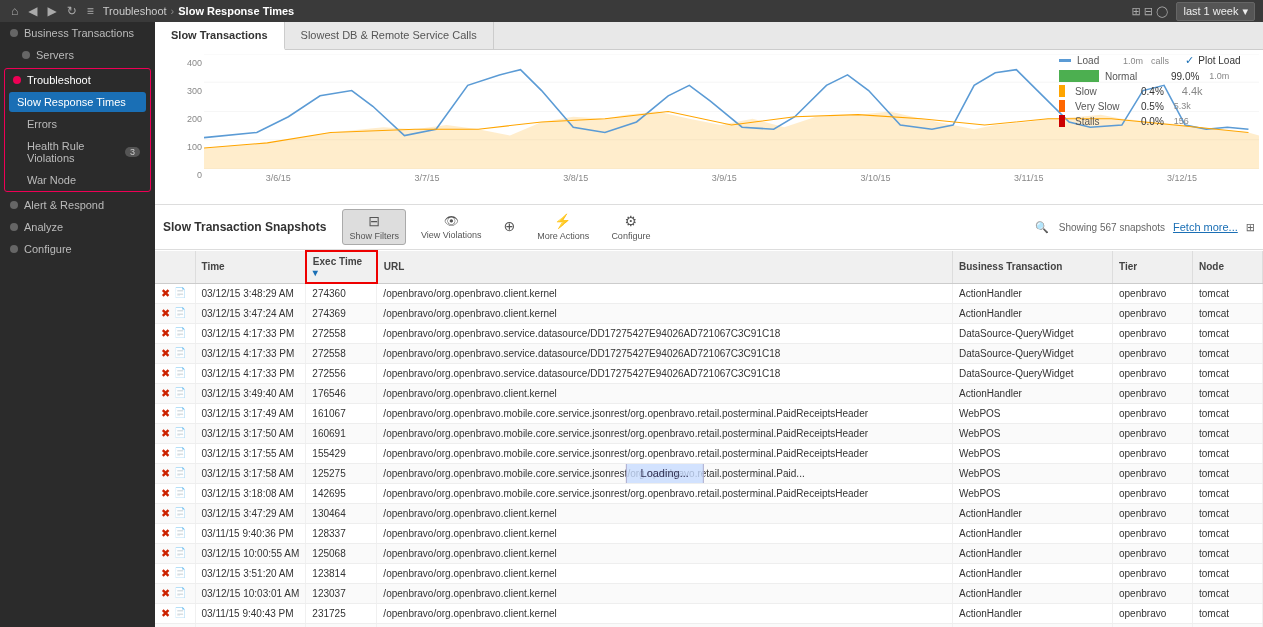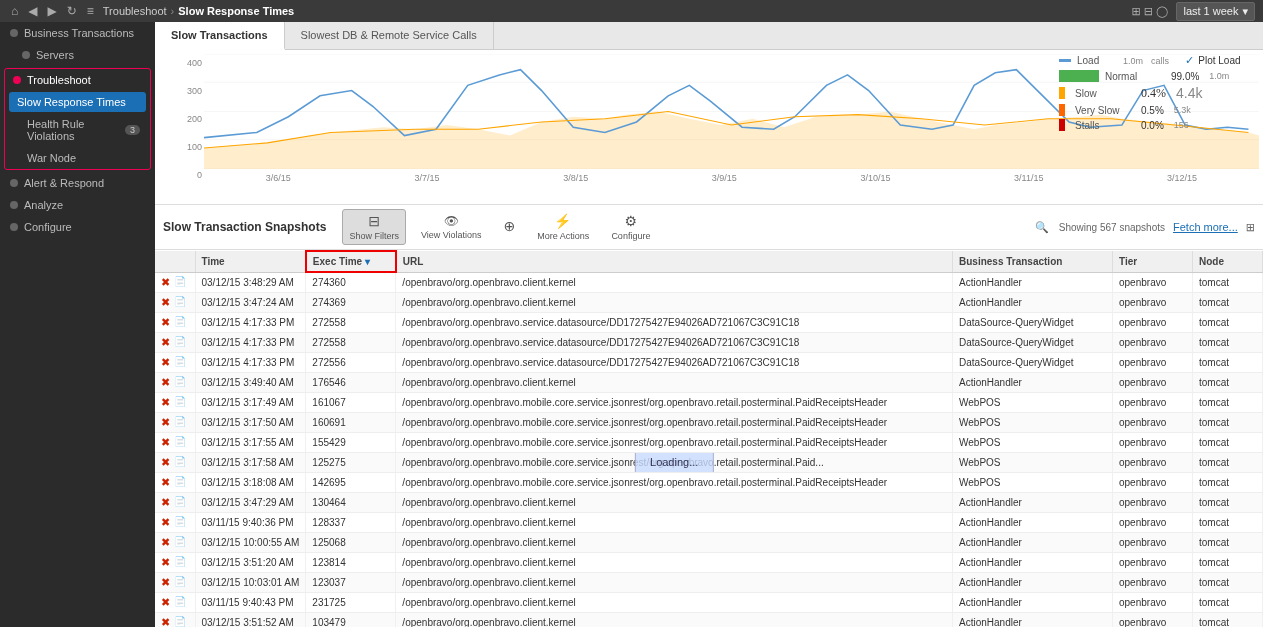--- a/index.html
+++ b/index.html
@@ -241,21 +241,21 @@
       text-overflow: ellipsis;
       max-width: 200px;
       color: #333;
     }
     .td-url { max-width: 600px; color: #333; margin-left: 40px; }
     .td-bt { color: #1a6fb5; cursor: pointer; }
     .td-tier { color: #1a6fb5; cursor: pointer; }
     .td-node { color: #1a6fb5; cursor: pointer; }
     .col-actions { width: 40px; }
     .col-time { width: 110px; }
-    .col-exec { width: 90px; }
+    .col-exec { width: 71px; }
     .col-url { }
     .col-bt { width: 160px; }
     .col-tier { width: 80px; }
     .col-node { width: 70px; }
     .sort-indicator { color: #1a6fb5; }
     .col-exec-header {
       border: 2px solid #e00 !important;
     }
     .row-icon { color: #cc2200; font-size: 11px; margin-right: 2px; }
     .row-icon-doc { color: #888; font-size: 10px; }
@@ -314,20 +314,23 @@
         <span>Servers</span>
       </div>
 
       <div class="troubleshoot-box">
         <div class="troubleshoot-label">
           <span class="sidebar-dot dot-red"></span>
           <span>Troubleshoot</span>
         </div>
         <div class="sidebar-item selected-child">
           <span>Slow Response Times</span>
+        </div>
+        <div class="sidebar-item sidebar-child">
+          <span>Errors</span>
         </div>
         <div class="sidebar-item sidebar-child">
           <span>Health Rule Violations</span>
           <span class="sidebar-badge">3</span>
         </div>
         <div class="sidebar-item sidebar-child">
           <span>War Node</span>
         </div>
       </div>
 
@@ -400,22 +403,22 @@
             </div>
             <div class="legend-row">
               <span style="width:40px;height:12px;background:#4caf50;display:inline-block;"></span>
               <span style="color:#555;min-width:60px;">Normal</span>
               <span style="color:#333;font-size:10px;">99.0%</span>
               <span style="color:#888;font-size:9px;margin-left:4px;">1.0m</span>
             </div>
             <div class="legend-row">
               <span style="width:6px;height:12px;background:#ffa500;display:inline-block;"></span>
               <span style="color:#555;min-width:60px;margin-left:4px;">Slow</span>
-              <span style="color:#333;font-size:12px;font-family:Liberation Serif, serif;">0.4%</span>
-              <span style="color:#888;font-size:14px;margin-left:4px;">4.4k</span>
+              <span style="color:#333;font-size:10px;">0.4%</span>
+              <span style="color:#888;font-size:11px;margin-left:12px;">4.4k</span>
             </div>
             <div class="legend-row">
               <span style="width:6px;height:12px;background:#ff6600;display:inline-block;"></span>
               <span style="color:#555;min-width:60px;margin-left:4px;">Very Slow</span>
               <span style="color:#333;font-size:10px;">0.5%</span>
               <span style="color:#888;font-size:9px;margin-left:4px;">5.3k</span>
             </div>
             <div class="legend-row">
               <span style="width:6px;height:12px;background:#cc0000;display:inline-block;"></span>
               <span style="color:#555;min-width:60px;margin-left:4px;">Stalls</span>

